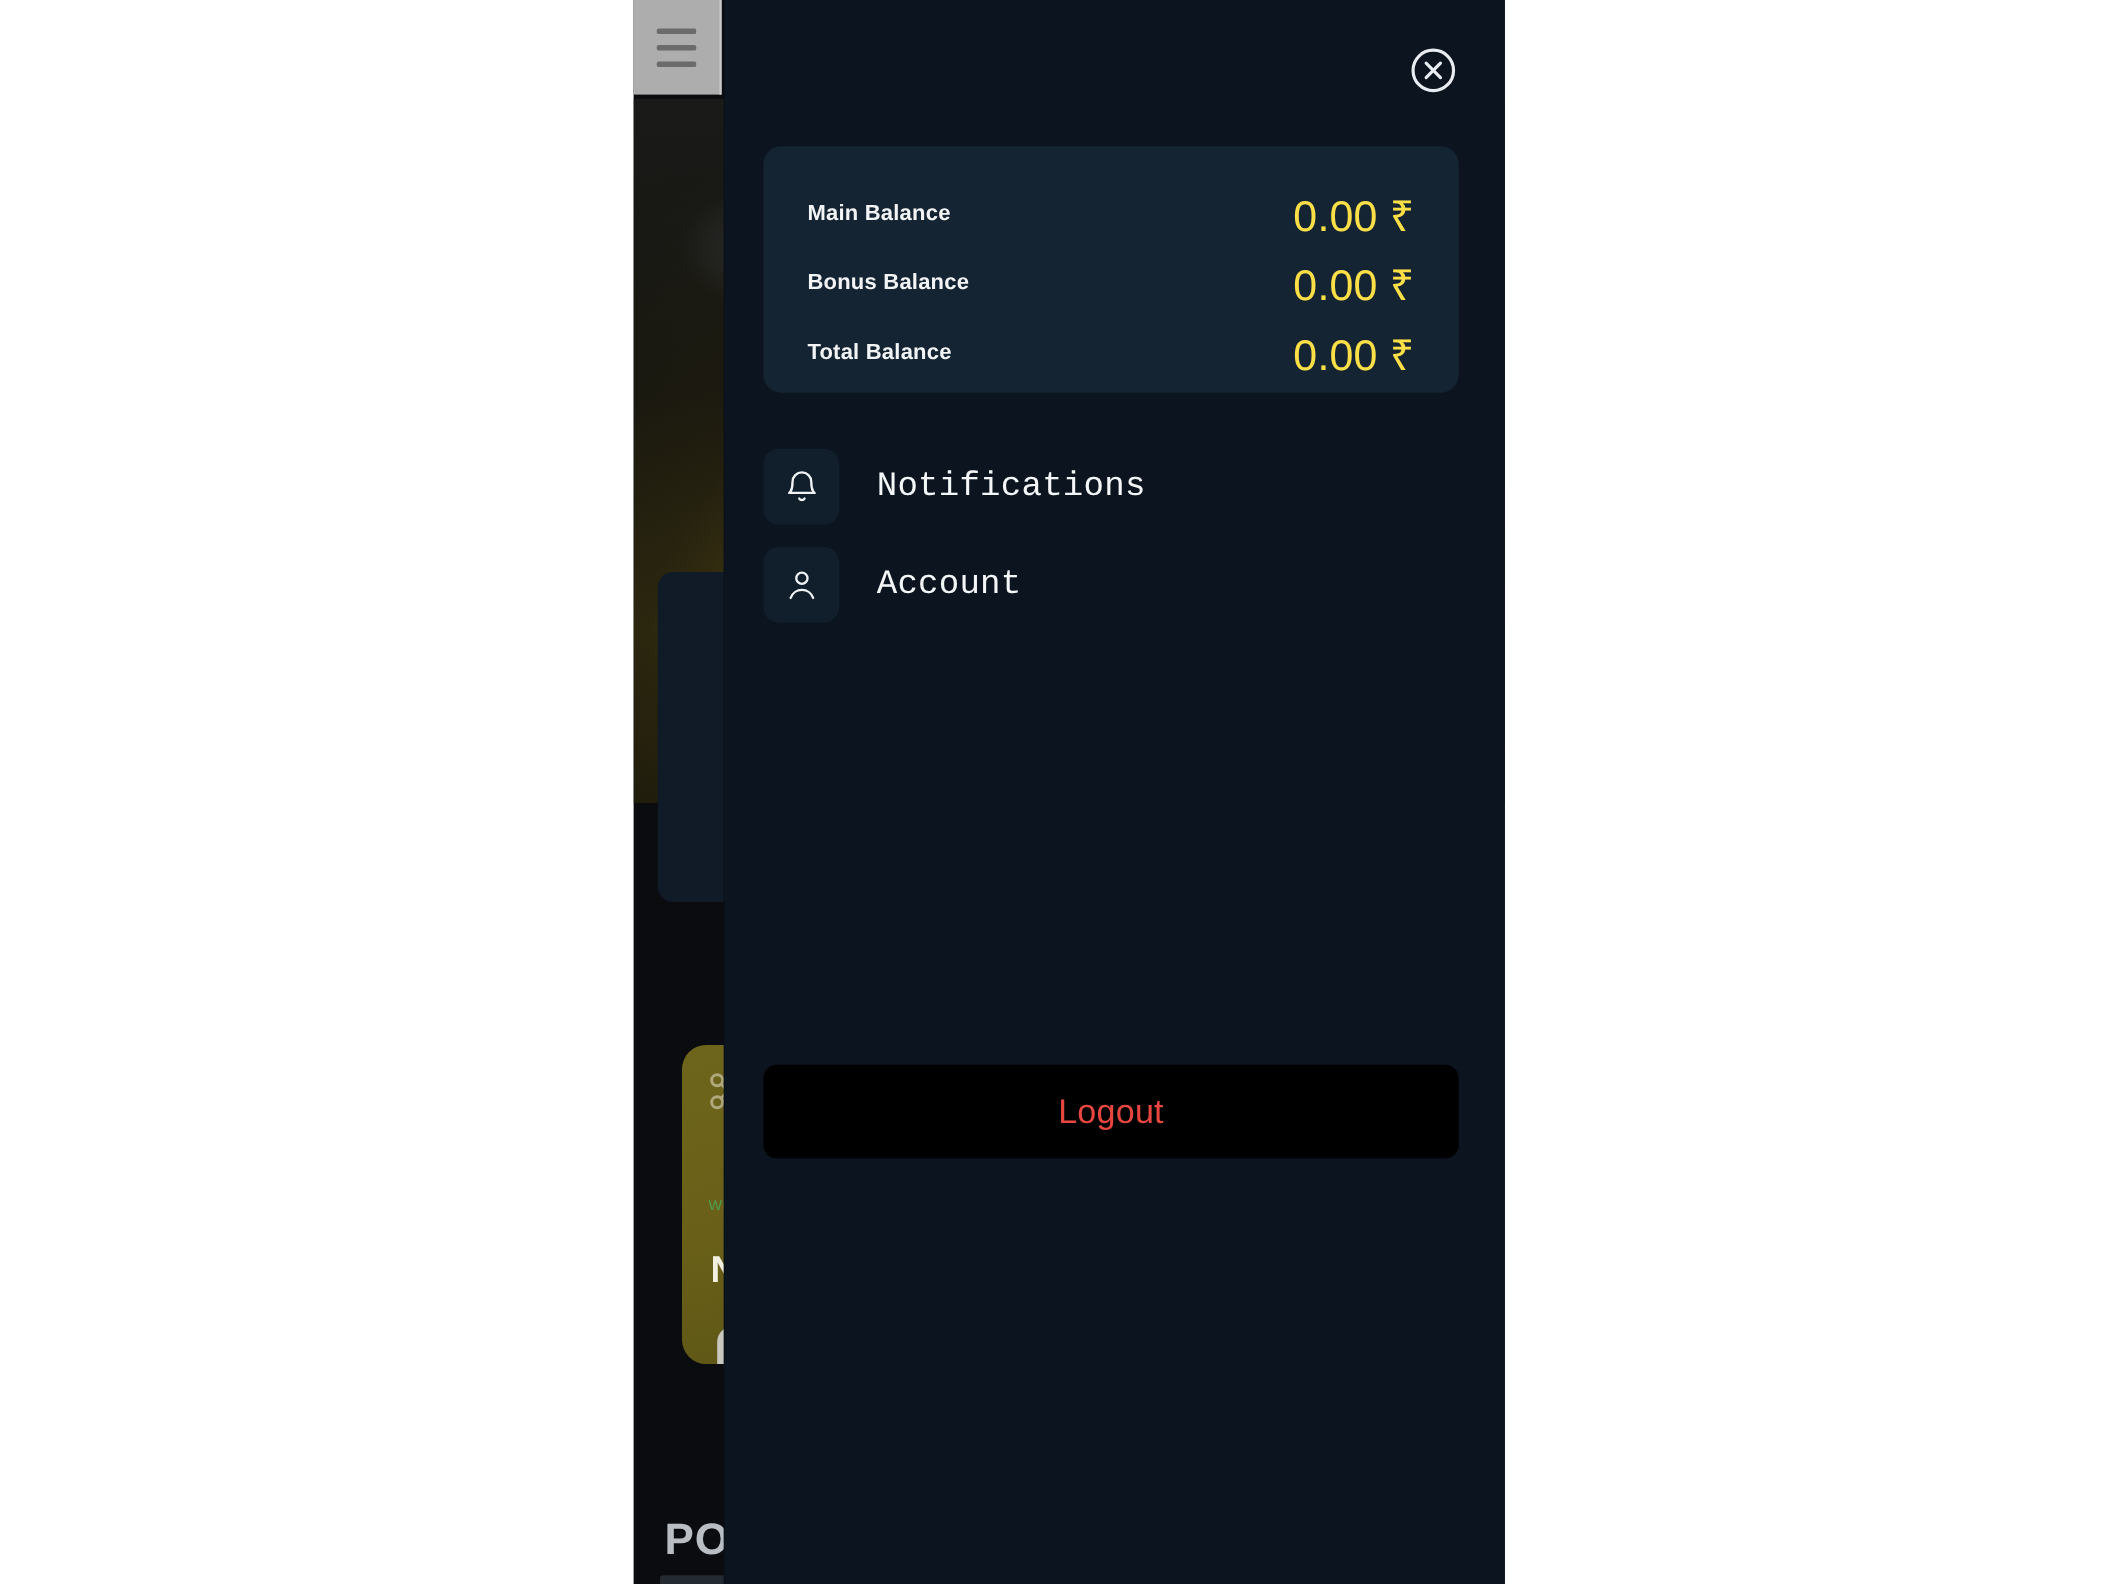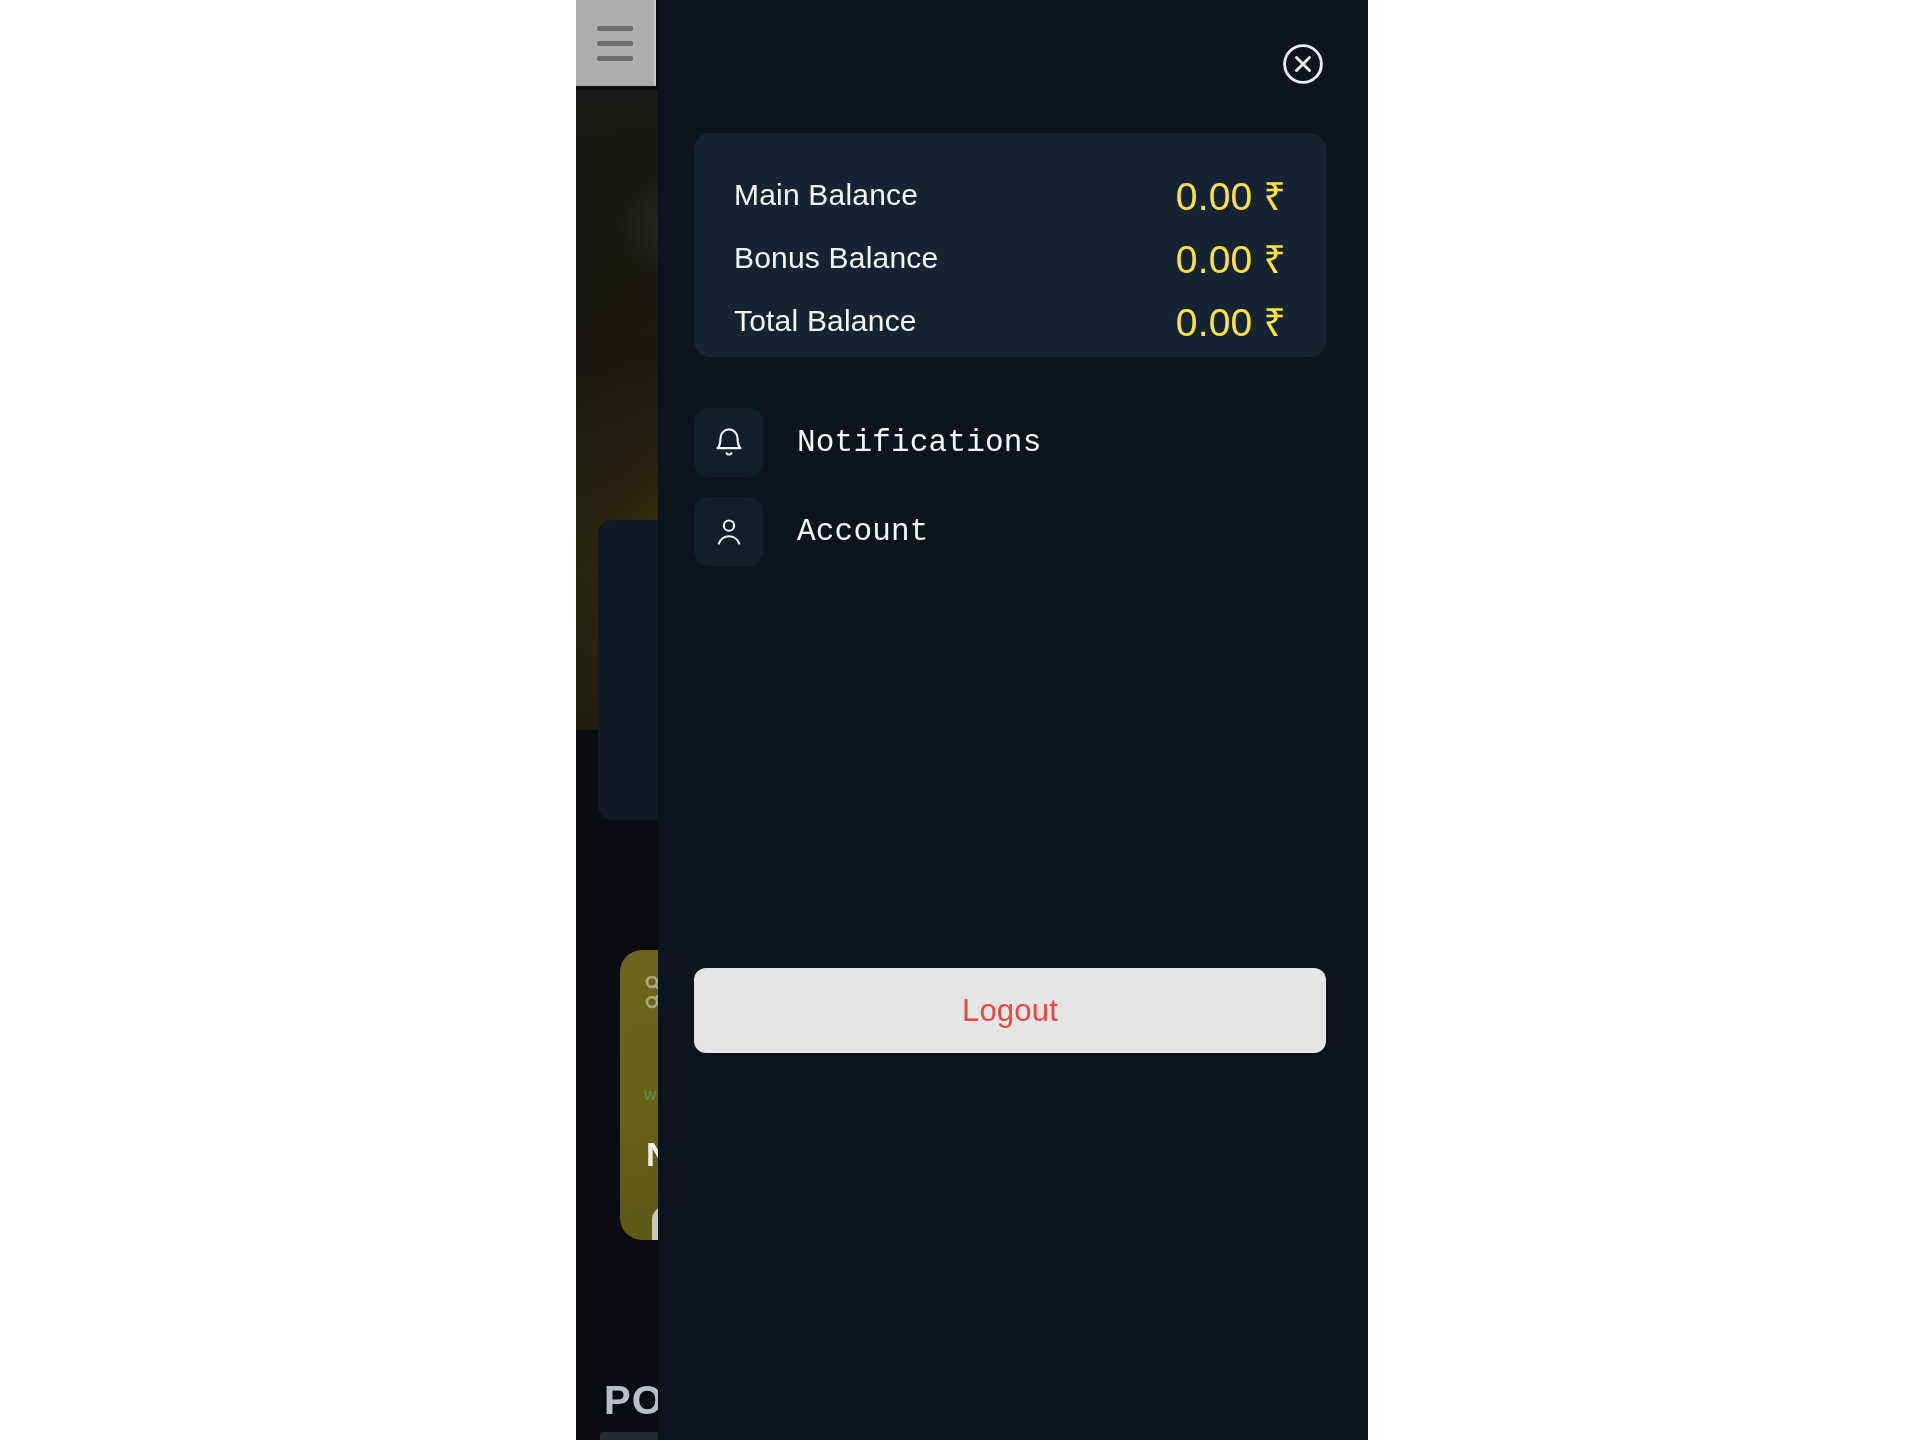--- a/index.html
+++ b/index.html
@@ -209,22 +209,22 @@
   }
 
   .balance-row {
     display: flex;
     align-items: center;
     justify-content: space-between;
     height: 63px;
   }
 
   .balance-label {
-    font-size: 30px;
-    font-weight: 400;
+    font-size: 20px;
+    font-weight: 700;
     color: #f2f4f6;
     letter-spacing: 0.2px;
   }
 
   .balance-value {
     font-size: 39px;
     font-weight: 400;
     color: #fde047;
     letter-spacing: 0.2px;
   }
@@ -264,21 +264,21 @@
     font-family: Liberation Mono, monospace;
   }
 
   
   .logout-btn {
     position: absolute;
     left: 35px;
     top: 968px;
     width: 632px;
     height: 85px;
-    background: #e5e5e5;
+    background: #000000;
     border-radius: 12px;
     display: flex;
     align-items: center;
     justify-content: center;
     cursor: pointer;
   }
 
   .logout-label {
     font-size: 31px;
     color: #e8473f;

